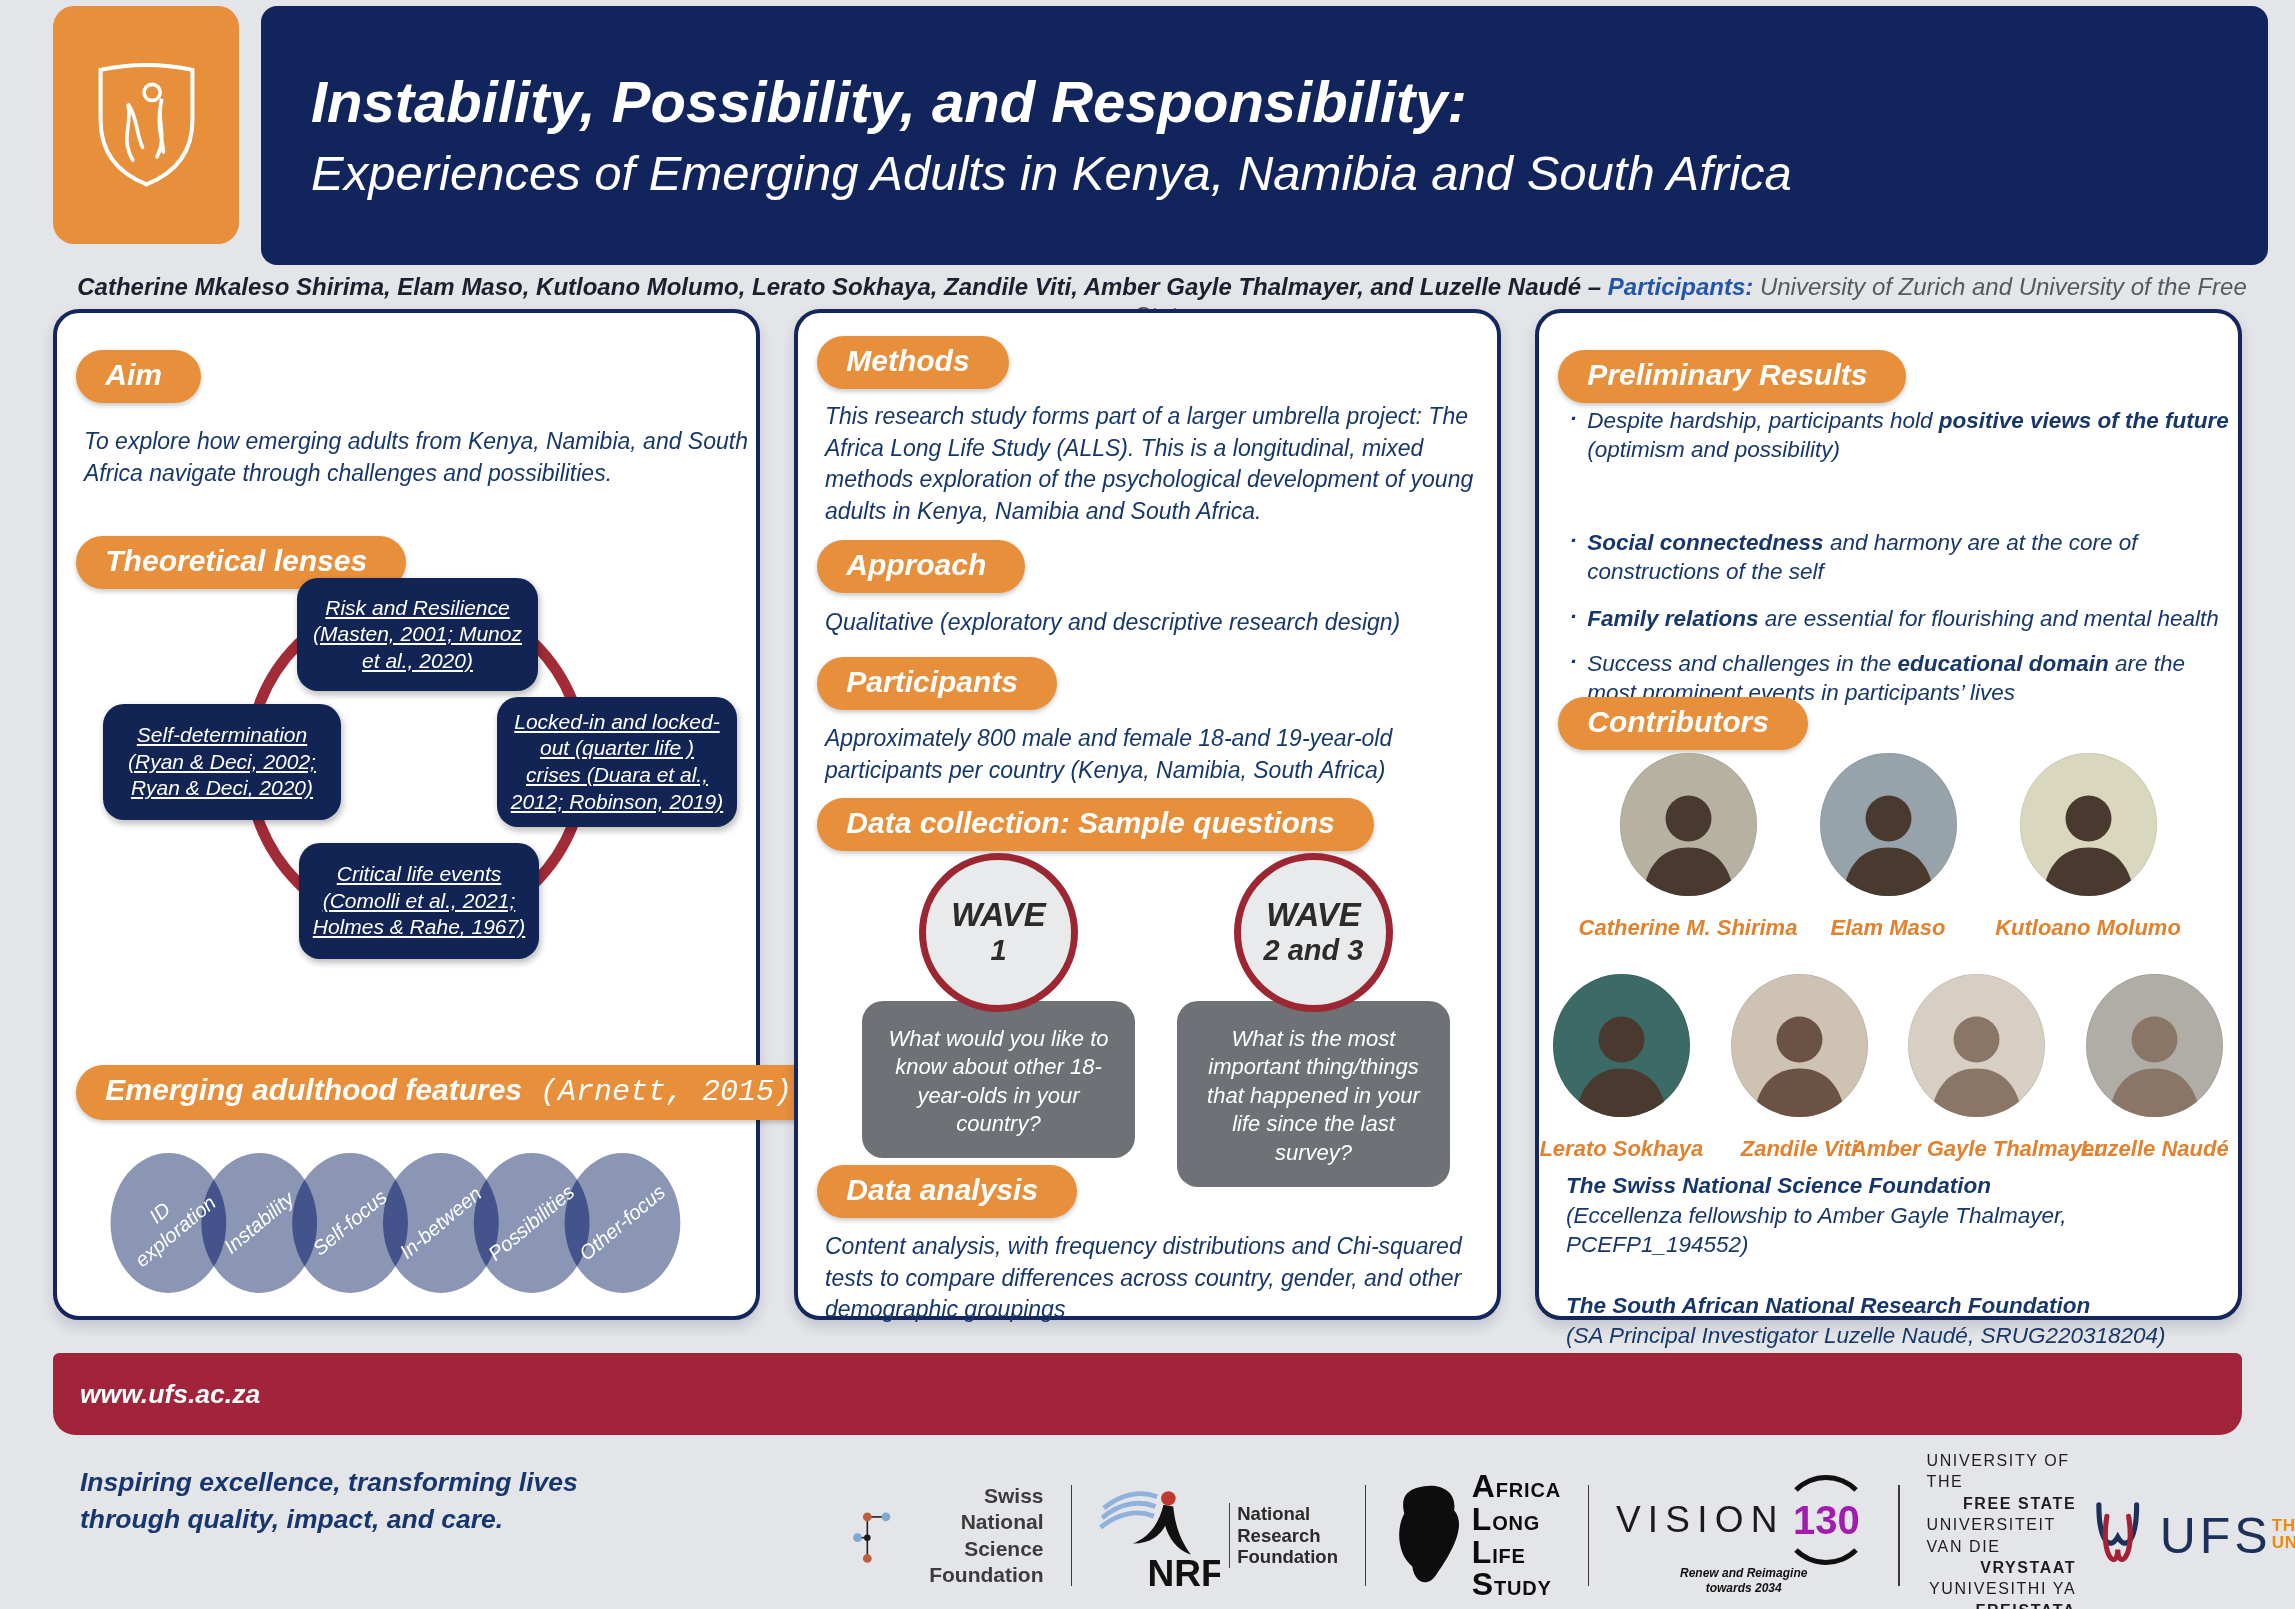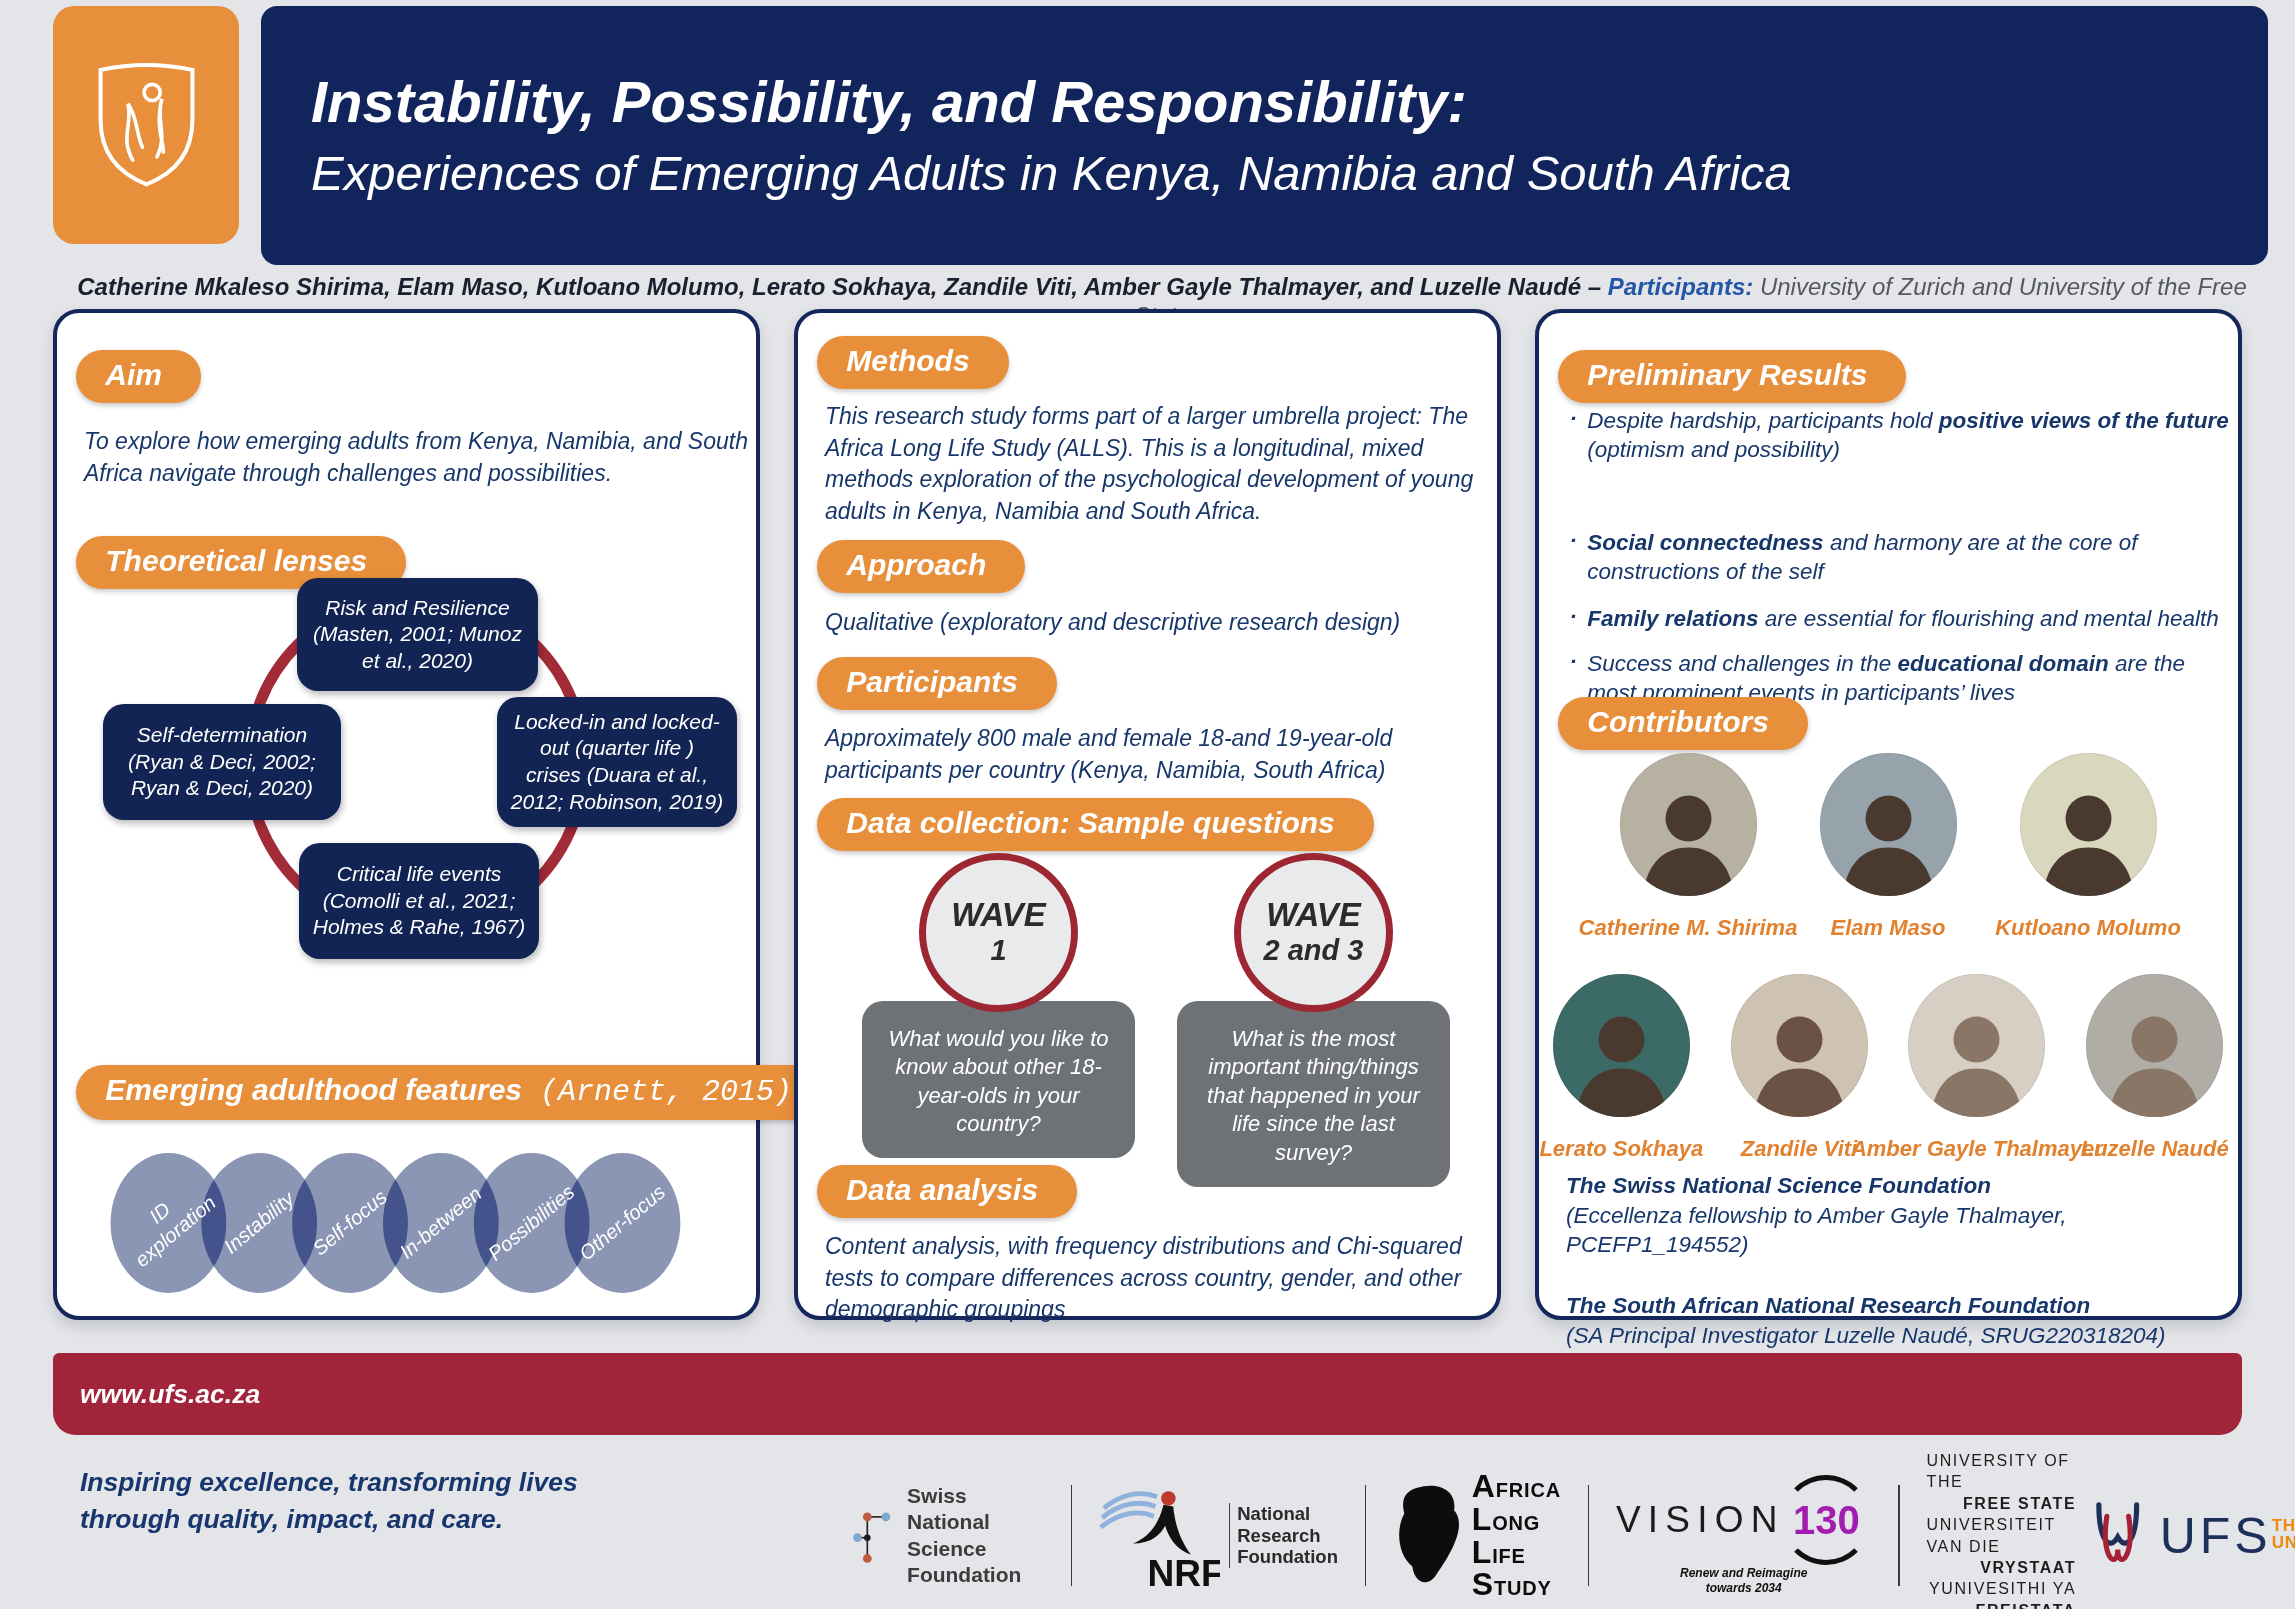--- a/index.html
+++ b/index.html
@@ -25,21 +25,21 @@
         font:italic 700 30px/1 "Liberation Sans",sans-serif;padding:10.4px 39px 13px 29px;
         border-radius:29px;box-shadow:0 2.4px 5.6px rgba(0,0,0,.22);}
   .pill .cite{font-weight:400;font-family:Liberation Mono, monospace;}
   .body-text{position:absolute;color:#17376B;font:italic 400 23px/1.38 "Liberation Sans",sans-serif;}
   
   .ring{position:absolute;left:186px;top:277px;width:347px;height:347px;border:11.3px solid #A22B38;
         border-radius:50%;box-sizing:border-box;}
   .lensbox{position:absolute;background:#122453;color:#fff;border-radius:21px;box-sizing:border-box;
            display:flex;align-items:center;justify-content:center;text-align:center;
            font:italic 500 21px/1.27 "Liberation Sans",sans-serif;padding:8px 13px;
-           box-shadow:1.6px 3.2px 6.4px rgba(0,0,0,.25);}
+           box-shadow:1.6px 3.2px 6.4px rgba(0,0,0,.25);text-decoration:underline;}
   .lb-top{left:240px;top:265px;width:241px;height:113px;}
   .lb-left{left:46px;top:391px;width:238px;height:116px;}
   .lb-right{left:440px;top:384px;width:240px;height:130px;}
   .lb-bottom{left:242px;top:530px;width:240px;height:116px;}
   .venn{position:absolute;left:19.3px;top:836px;}
   .venn text{font:italic 500 25px "Liberation Sans",sans-serif;fill:#fff;text-anchor:middle;}
   
   .wavecol{position:absolute;width:273px;}
   .wc1{left:64px;top:540px;} .wc2{left:379px;top:540px;}
   .wavecircle{position:relative;z-index:2;width:159px;height:159px;margin:0 auto;border-radius:50%;
@@ -71,21 +71,21 @@
   .funding .f-title{font-weight:700;}
   .funding .f-block{margin-bottom:31px;}
   
   .redbar{position:absolute;left:53px;top:1353px;width:2189px;height:82px;background:#A2243A;
           border-radius:6.4px 6.4px 22.5px 22.5px;display:flex;align-items:center;}
   .redbar .url{margin-left:27px;color:#fff;font:italic 700 26.5px/1 "Liberation Sans",sans-serif;}
   .tagline{position:absolute;left:80px;top:1464px;color:#17366D;
            font:italic 700 26.5px/1.4 "Liberation Sans",sans-serif;}
   .logos{position:absolute;left:852px;top:1469px;height:133px;display:flex;align-items:center;gap:27px;}
   .vdiv{width:1.6px;height:101px;background:#3a3a3a;}
-  .snsf{display:flex;align-items:center;gap:11.3px;}
+  .snsf{display:flex;align-items:center;gap:11.3px;text-align:right;}
   .snsf-text{font:700 21px/1.25 "Liberation Sans",sans-serif;color:#3C3C3C;}
   .nrf{display:flex;align-items:center;gap:9.6px;}
   .nrf-text{border-left:1.6px solid #444;padding-left:7px;
             font:700 18.5px/1.18 "Liberation Sans",sans-serif;color:#2b2b2b;}
   .alls{display:flex;align-items:center;gap:4.8px;}
   .alls-text{display:flex;flex-direction:column;}
   .alls-line{font:800 20px/1.02 "Liberation Sans",sans-serif;color:#0c0c0c;letter-spacing:0.8px;}
   .alls-line::first-letter{font-size:32px;}
   .vision{display:flex;flex-direction:column;align-items:center;}
   .vision-top{display:flex;align-items:center;}

